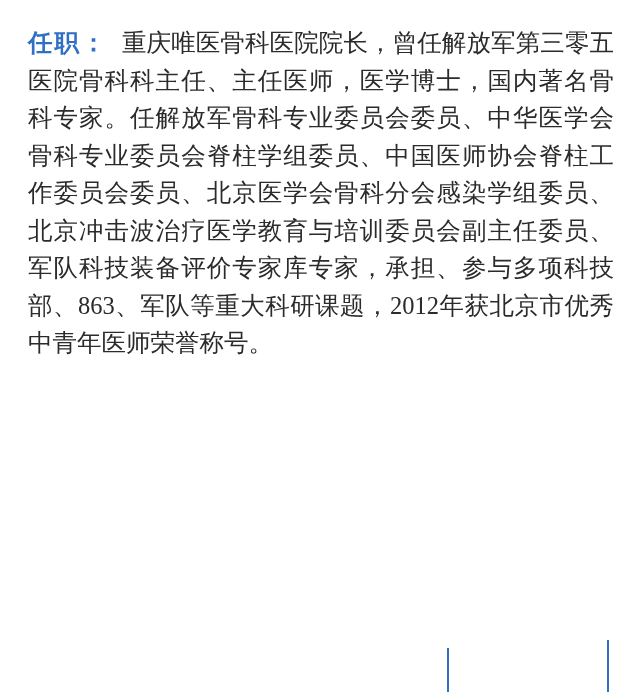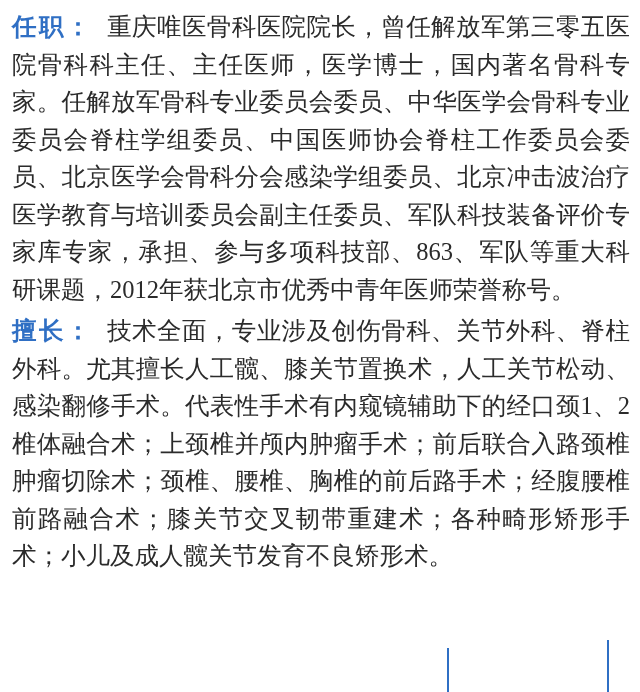--- a/index.html
+++ b/index.html
@@ -28,21 +28,21 @@
   .section {
     margin: 0 0 4px 0;
   }
   .para {
     font-size: 24.5px;
     line-height: 37.5px;
     color: #2b2b2b;
     text-align: justify;
     text-justify: inter-character;
     letter-spacing: 0px;
-    margin: 0;
+    margin: 16px;
     text-indent: 0;
   }
   .label {
     color: #2f6fc4;
     font-weight: bold;
     font-size: 24.5px;
     letter-spacing: 2px;
   }
   .label-gap {
     display: inline-block;
@@ -71,21 +71,18 @@
 </head>
 <body>
 
 <div class="page">
   <div class="content">
 
     <div class="section">
       <p class="para"><span class="label">任职：</span><span class="label-gap"></span><span>重庆唯医骨科医院院长，曾任解放军第三零五医院骨科科主任、主任医师，医学博士，国内著名骨科专家。任解放军骨科专业委员会委员、中华医学会骨科专业委员会脊柱学组委员、中国医师协会脊柱工作委员会委员、北京医学会骨科分会感染学组委员、北京冲击波治疗医学教育与培训委员会副主任委员、军队科技装备评价专家库专家，承担、参与多项科技部、863、军队等重大科研课题，2012年获北京市优秀中青年医师荣誉称号。</span></p>
     </div>
 
-    <div class="section section-skill">
-      <p class="para"><span class="label">擅长：</span><span class="label-gap"></span><span>技术全面，专业涉及创伤骨科、关节外科、脊柱外科。尤其擅长人工髋、膝关节置换术，人工关节松动、感染翻修手术。代表性手术有内窥镜辅助下的经口颈1、2椎体融合术；上颈椎并颅内肿瘤手术；前后联合入路颈椎肿瘤切除术；颈椎、腰椎、胸椎的前后路手术；经腹腰椎前路融合术；膝关节交叉韧带重建术；各种畸形矫形手术；小儿及成人髋关节发育不良矫形术。</span></p>
-    </div>
 
   </div>
 
   <div class="rule rule-left"></div>
   <div class="rule rule-right"></div>
 </div>
 
 </body></html>

